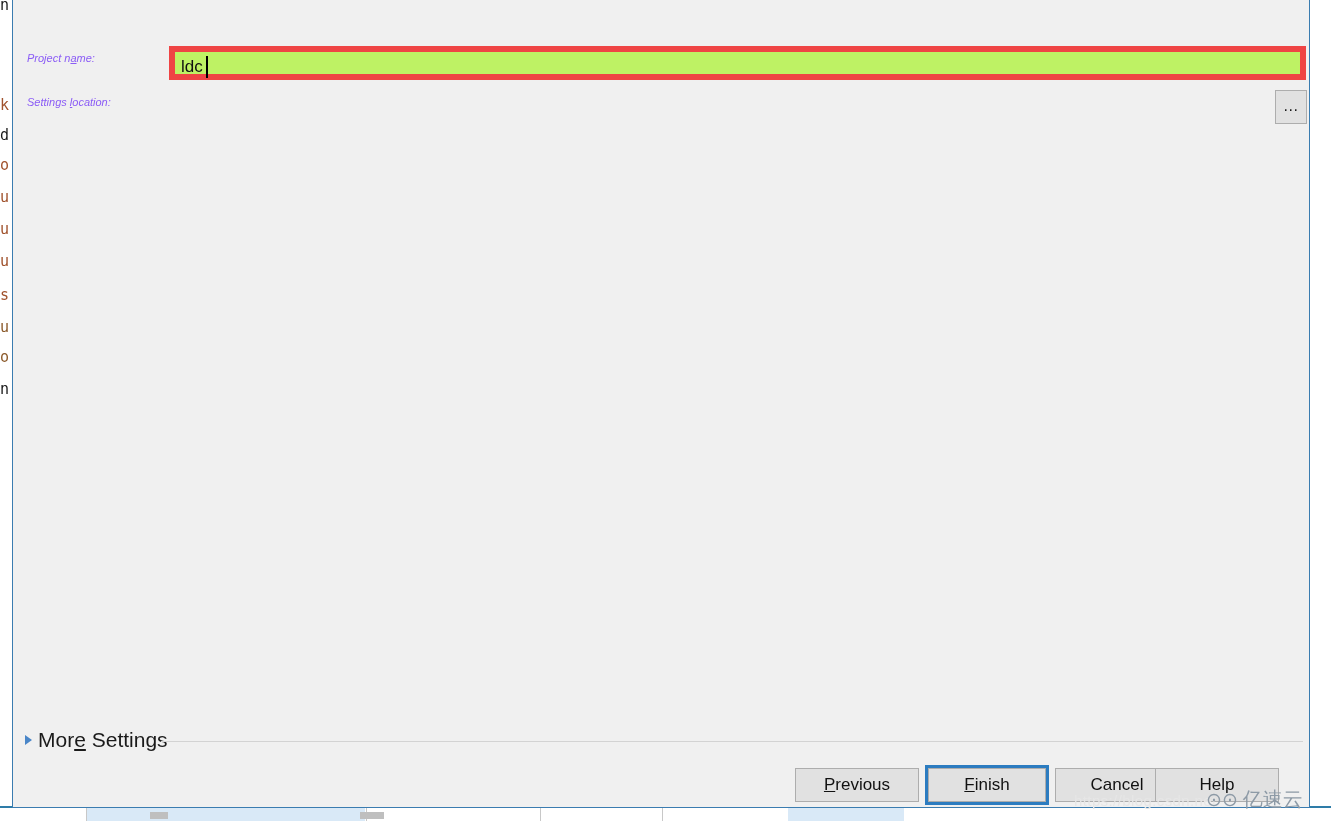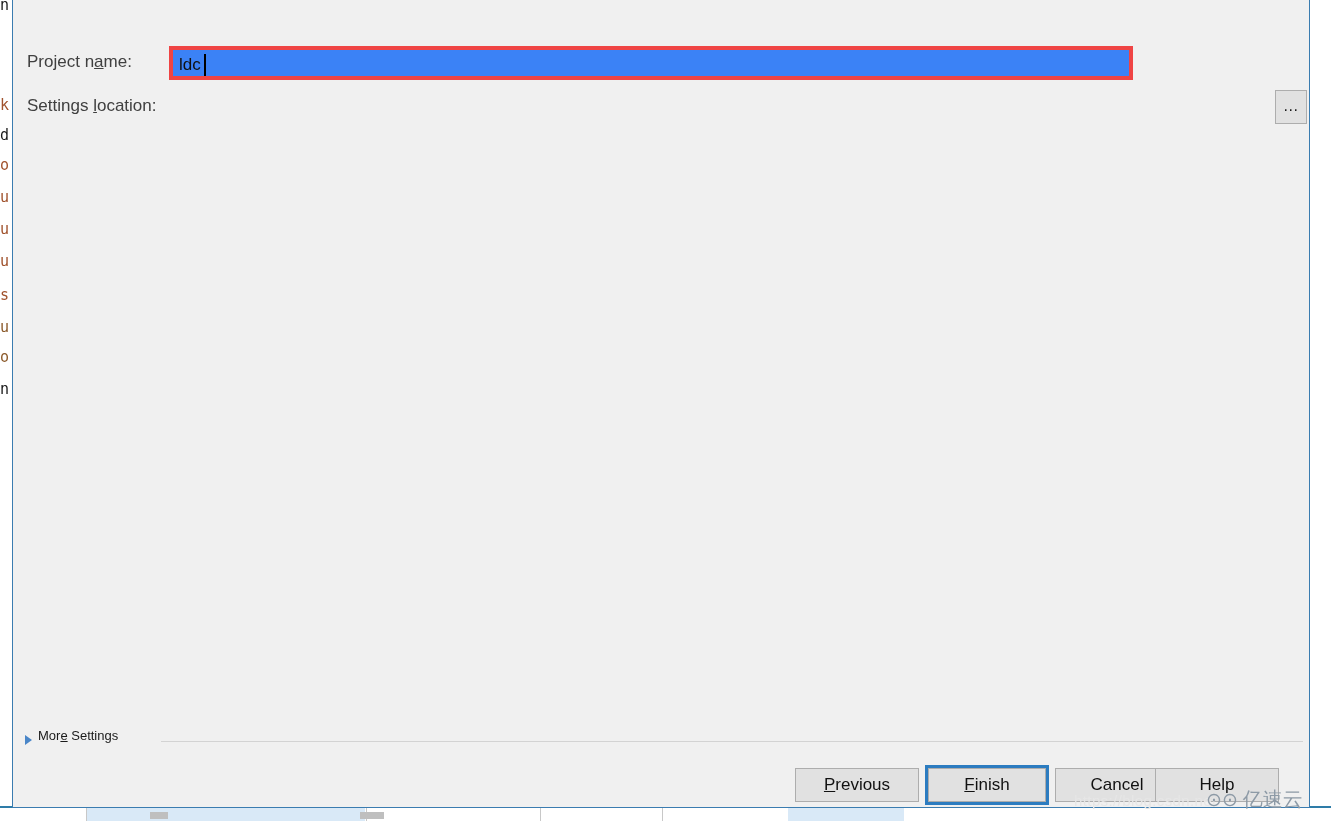--- a/index.html
+++ b/index.html
@@ -157,36 +157,37 @@
     position: absolute;
     left: 1229px; top: 0;
     width: 67px; height: 44px;
     cursor: pointer;
   }
   .close-btn svg { position: absolute; left: 22px; top: 13px; }
 
   
   .lbl {
     position: absolute;
-    font-size: 17px;
-    color: #404040;
+    font-size: 11px;
+    color: #8b5cf6;
     white-space: nowrap;
     font-family: "Liberation Sans", sans-serif;
+    font-style: italic;
   }
   .lbl .mn { text-decoration: underline; }
 
   .label-name     { left: 14px;  top: 52px; }
   .label-location { left: 14px;  top: 96px; }
 
   .field-name {
     position: absolute;
     left: 156px; top: 46px;
-    width: 964px; height: 34px;
-    background: #3b82f6;
-    border: 4px solid #ef4444;
+    width: 1137px; height: 34px;
+    background: #bef264;
+    border: 6px solid #ef4444;
     box-sizing: border-box;
   }
   .field-name .val {
     position: absolute;
     left: 6px; top: 5px;
     font-size: 17px;
     color: #101010;
     white-space: nowrap;
   }
   .caret {
@@ -241,21 +242,21 @@
     position: absolute;
     left: 0; top: 7px;
     width: 0; height: 0;
     border-left: 7px solid #4a86c8;
     border-top: 5px solid transparent;
     border-bottom: 5px solid transparent;
   }
   .ms-text {
     position: absolute;
     left: 13px; top: 0;
-    font-size: 13px;
+    font-size: 21px;
     color: #1a1a1a;
     white-space: nowrap;
   }
   .ms-text .mn { text-decoration: underline; }
   .ms-rule {
     position: absolute;
     left: 148px; top: 741px;
     width: 1142px; height: 1px;
     background: #d3d3d3;
   }

